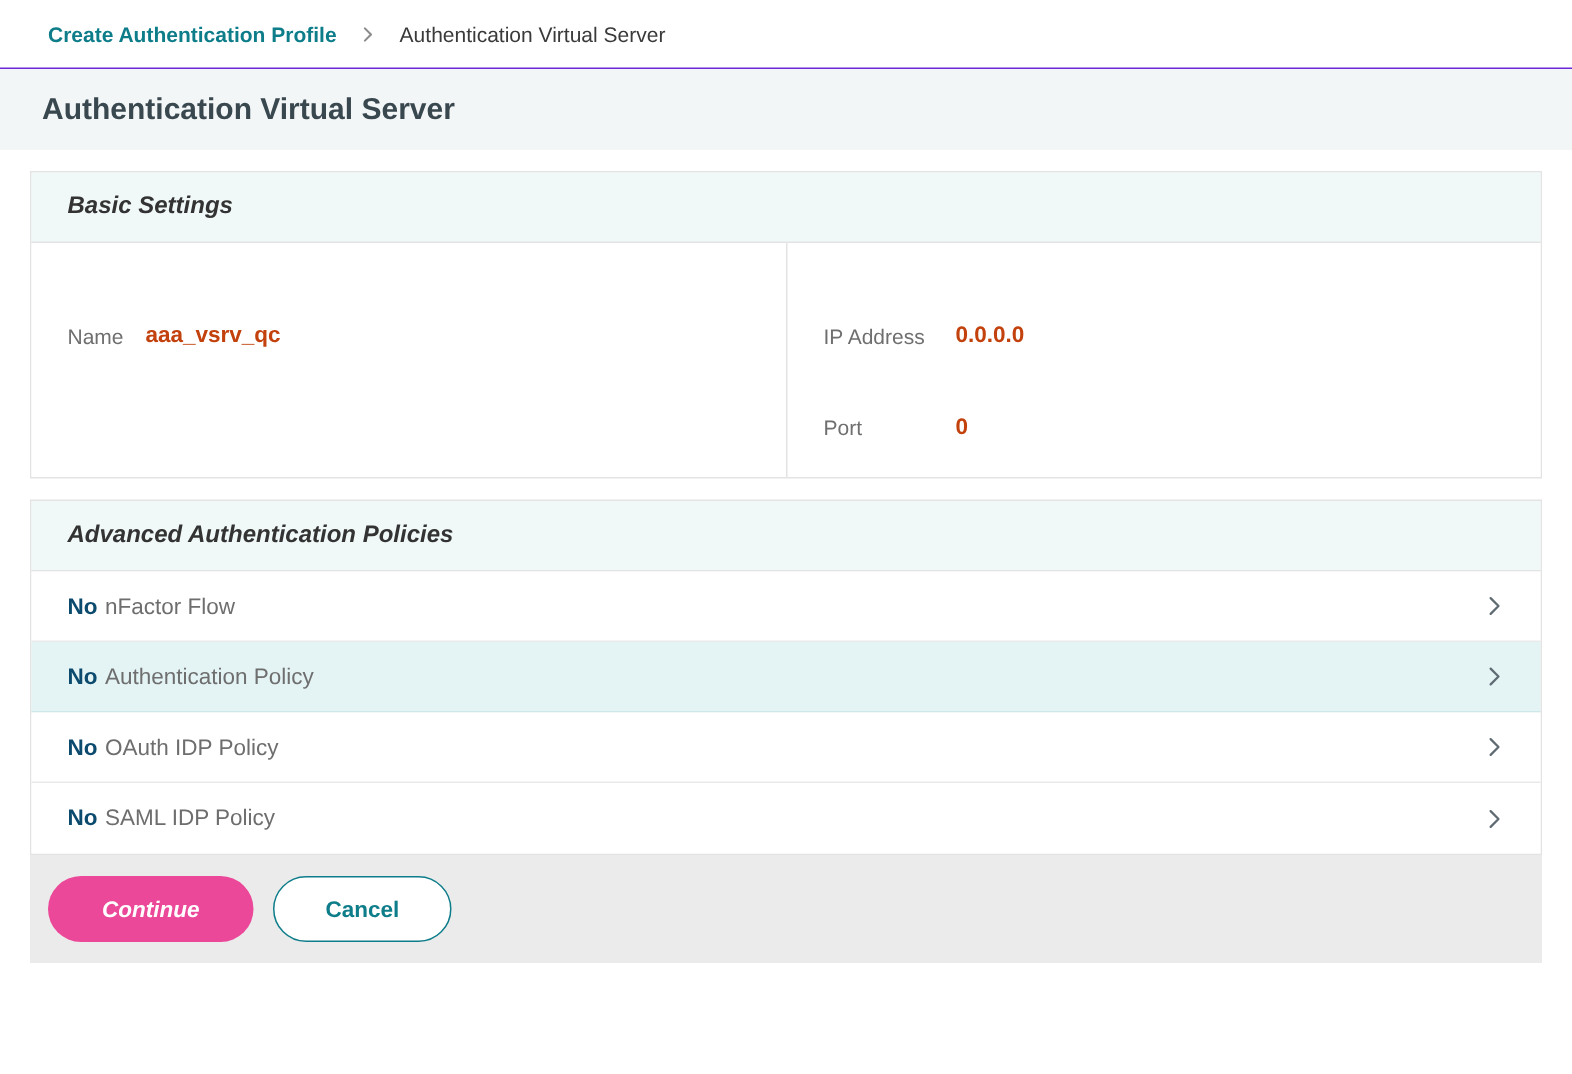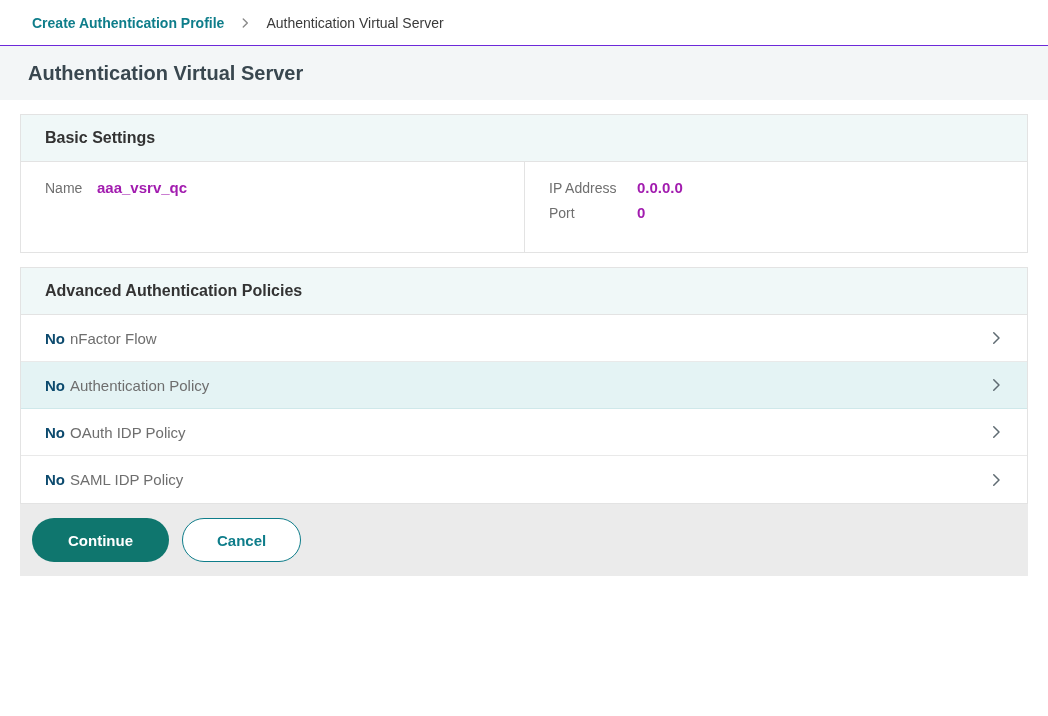--- a/index.html
+++ b/index.html
@@ -61,20 +61,21 @@
   .panel-header {
     display: flex;
     align-items: center;
     height: 47px;
     padding: 0 24px;
     background: #F0F8F8;
     border-bottom: 1px solid #e3e3e3;
     font-size: 16px;
     font-weight: 700;
     color: #333;
+    font-style: italic;
   }
 
   
   .basic-content {
     display: flex;
     min-height: 90px;
     background: #fff;
   }
   .basic-col {
     flex: 1 1 50%;
@@ -88,23 +89,24 @@
     align-items: flex-end;
     margin-bottom: 8px;
   }
   .field-label {
     color: #6f6f6f;
     font-size: 14px;
     min-width: 88px;
   }
   .field-label.name-label { min-width: 52px; }
   .field-value {
-    color: #a21caf;
+    color: #c2410c;
     font-size: 15px;
     font-weight: 700;
+    margin-top: 36px;
   }
 
   
   .policy-row {
     display: flex;
     align-items: center;
     justify-content: space-between;
     height: 47px;
     padding: 0 22px 0 24px;
     border-bottom: 1px solid #e9e9e9;
@@ -141,24 +143,25 @@
   }
   .btn {
     height: 44px;
     border-radius: 22px;
     font-size: 15px;
     font-weight: 700;
     font-family: "Liberation Sans", "DejaVu Sans", sans-serif;
     cursor: pointer;
   }
   .btn-primary {
-    background: #0f766e;
+    background: #ec4899;
     color: #ffffff;
     border: none;
     padding: 0 36px;
+    font-style: italic;
   }
   .btn-secondary {
     background: #ffffff;
     color: #0E7D8A;
     border: 1.5px solid #0E7D8A;
     padding: 0 34px;
   }
 </style>
 </head>
 <body>

